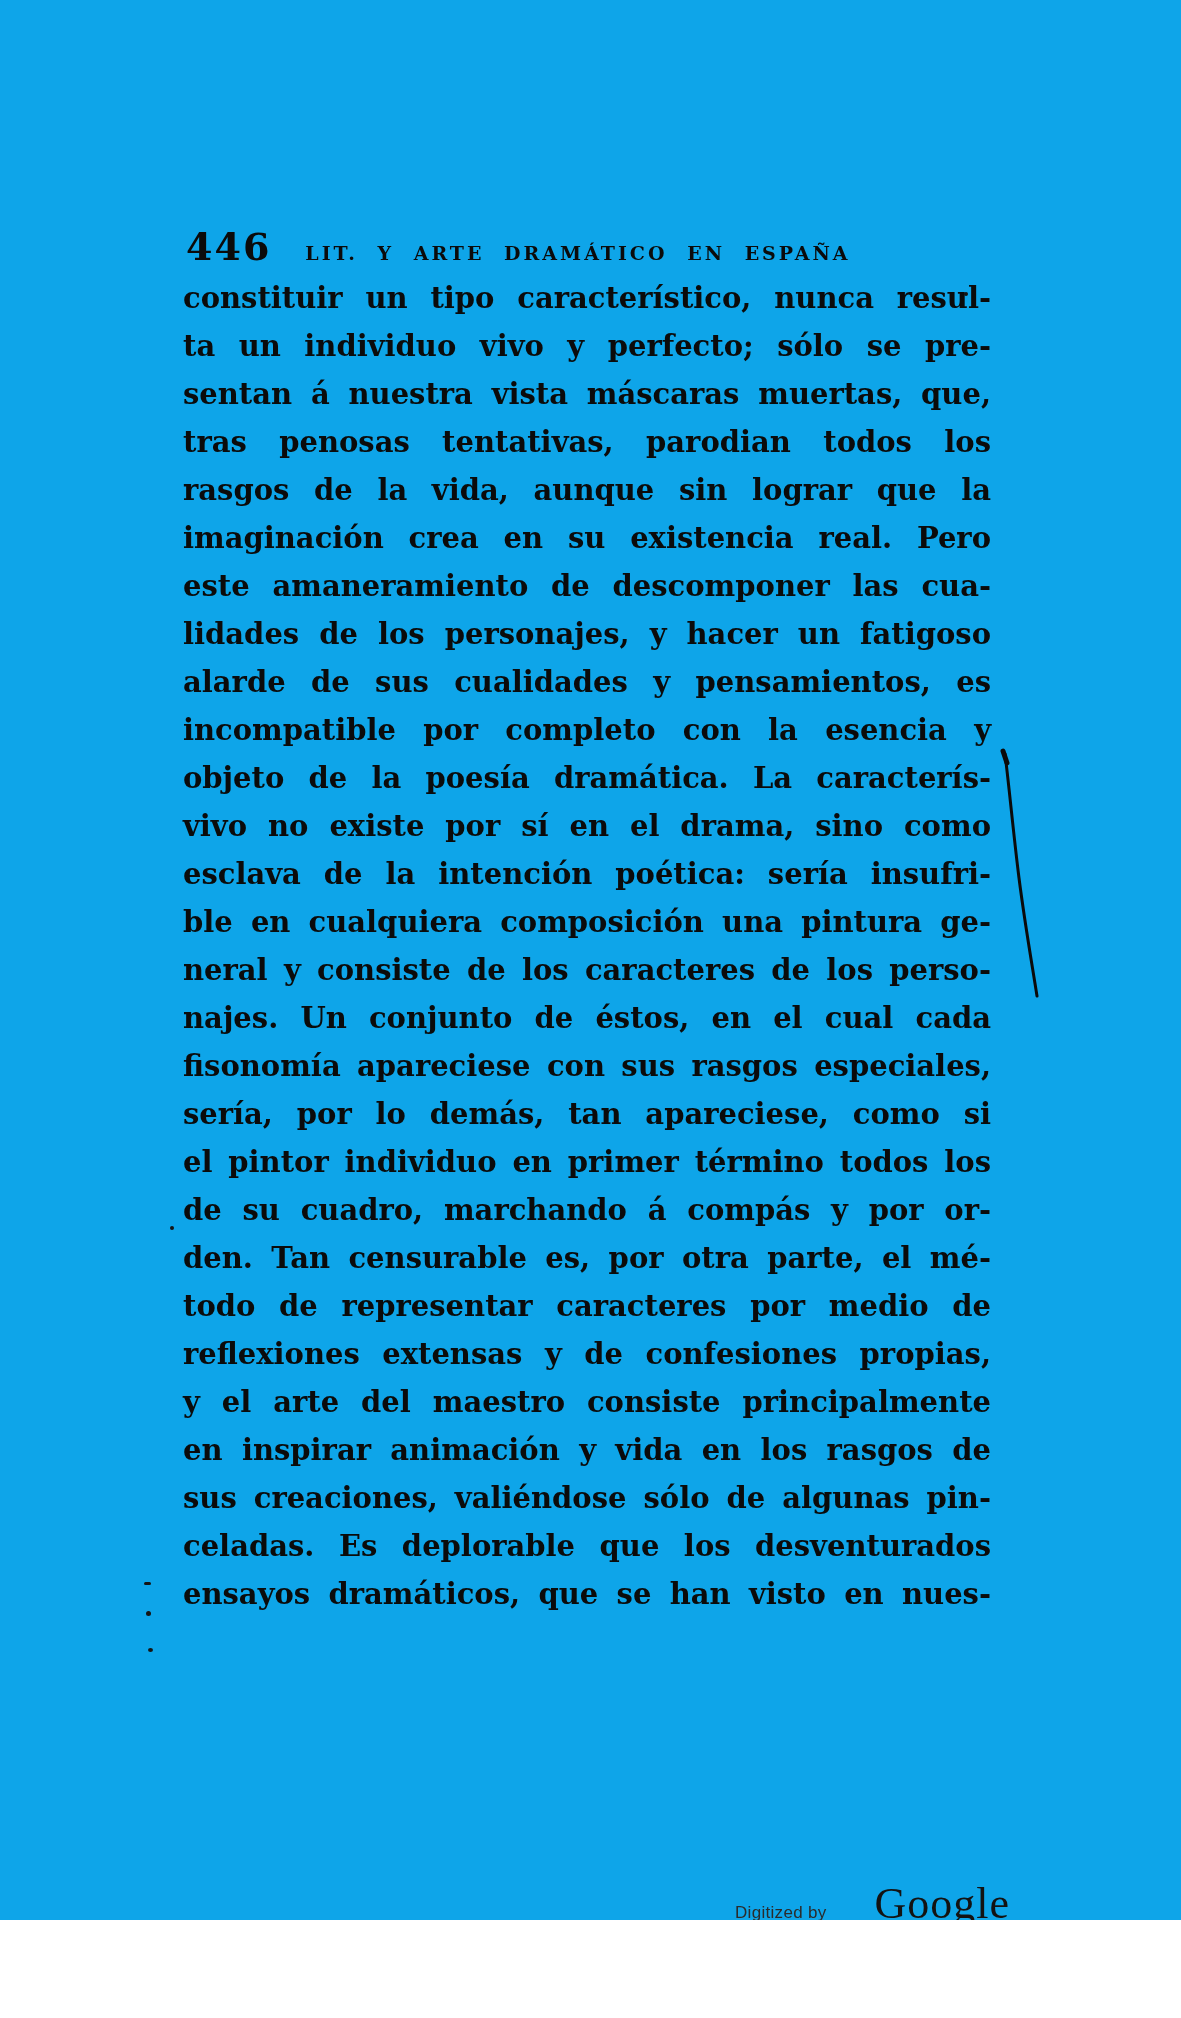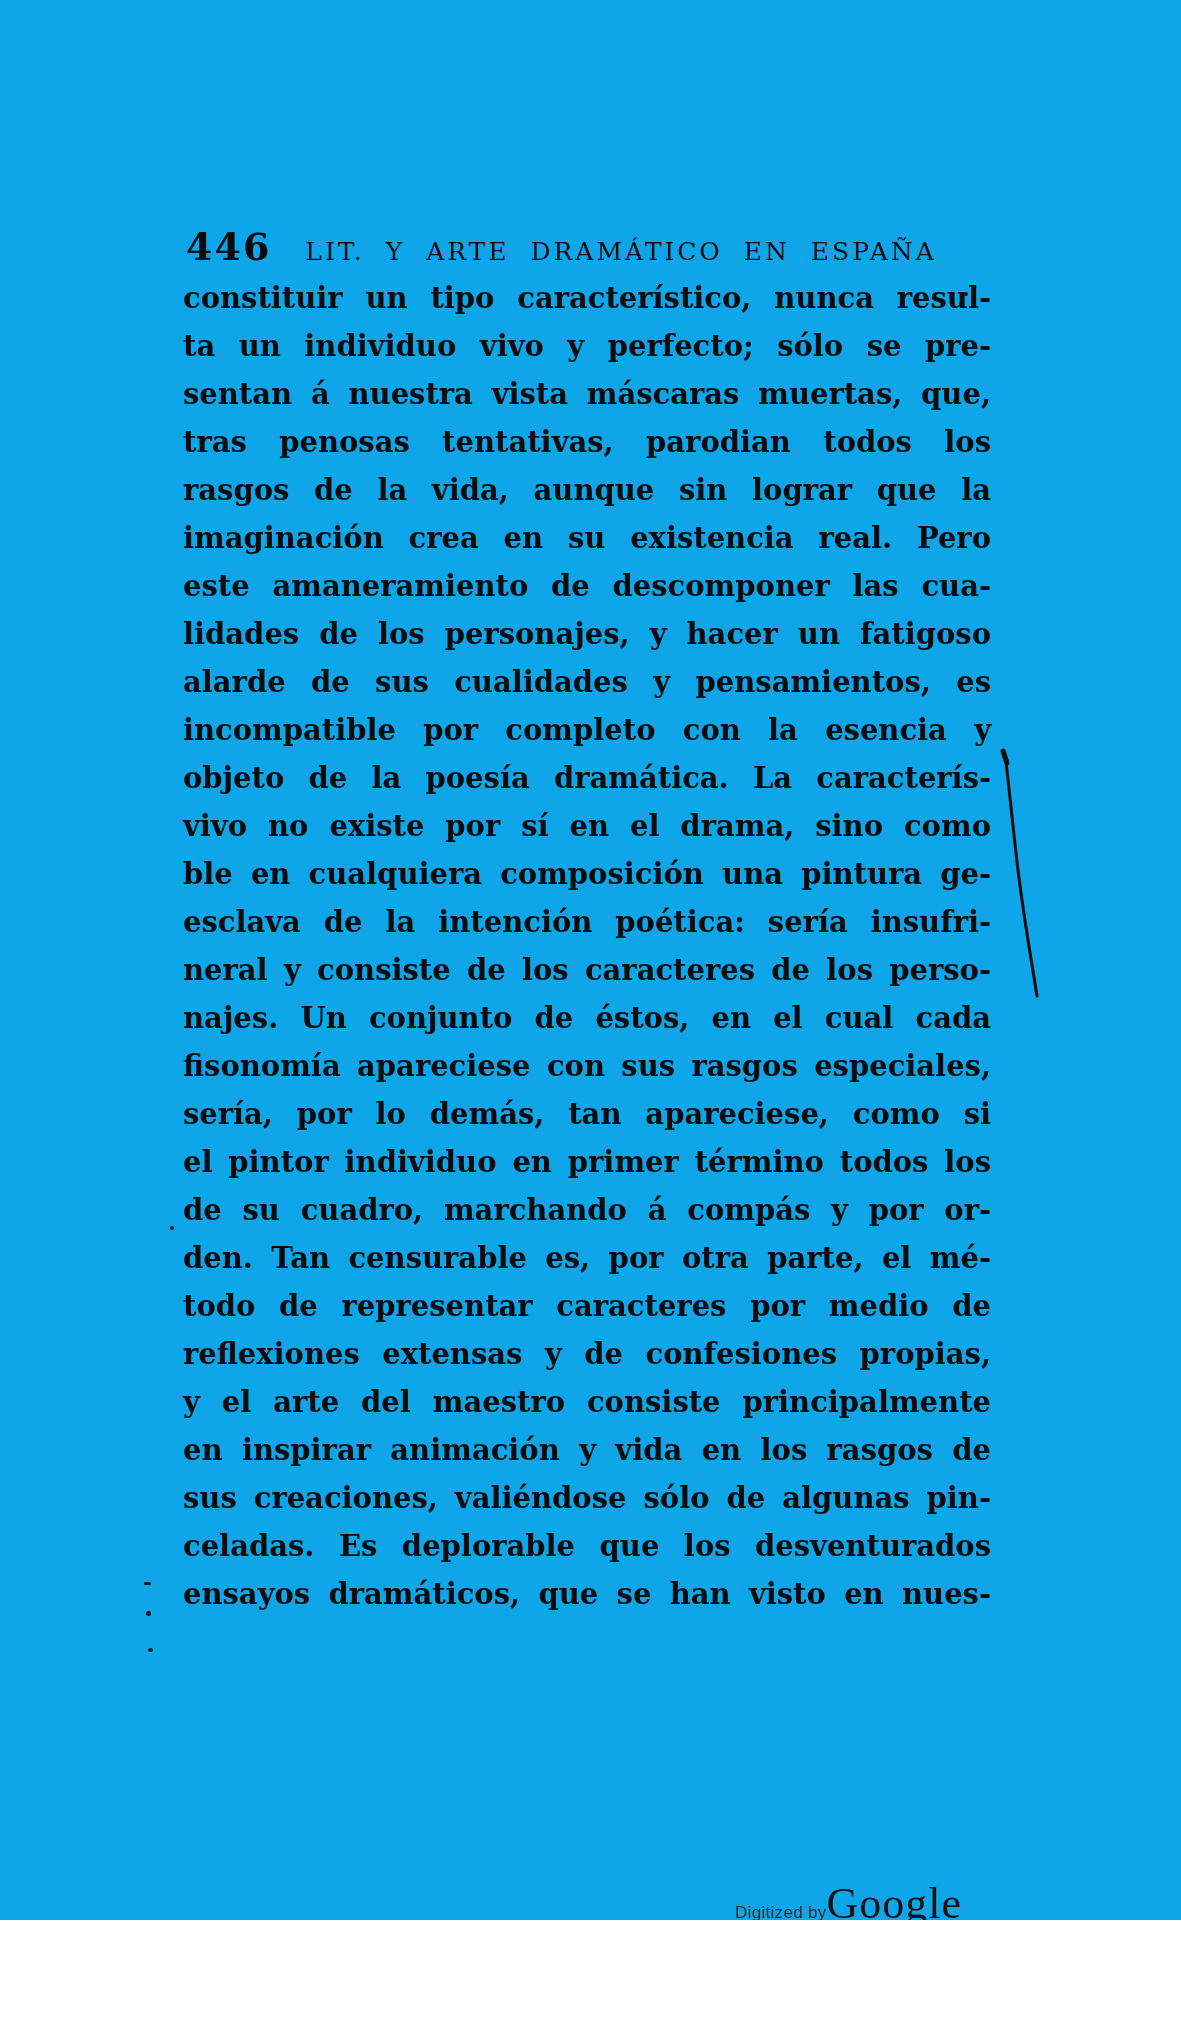--- a/index.html
+++ b/index.html
@@ -19,22 +19,22 @@
     width: 810px;
     display: flex;
     align-items: baseline;
   }
   .page-number {
     font-size: 38px;
     font-weight: 600;
     letter-spacing: 2px;
   }
   .header-title {
-    font-size: 25px;
-    font-weight: 400;
+    font-size: 19px;
+    font-weight: 700;
     margin-left: 34px;
     letter-spacing: 3px;
     word-spacing: 10px;
     white-space: nowrap;
   }
   .body-text {
     position: absolute;
     left: 183px;
     top: 274px;
     width: 808px;
@@ -60,20 +60,21 @@
     position: absolute;
     background: #151515;
     border-radius: 50%;
   }
   .watermark {
     position: absolute;
     left: 735px;
     top: 1878px;
     display: flex;
     align-items: baseline;
+    gap: 48px;
   }
   .wm-prefix {
     font-family: "Liberation Sans", sans-serif;
     font-size: 17px;
     color: #2b2b2b;
     letter-spacing: 0.3px;
   }
   .wm-brand {
     font-family: "Liberation Serif", serif;
     font-size: 44px;
@@ -98,22 +99,22 @@
       <div class="text-line">sentan á nuestra vista máscaras muertas, que,</div>
       <div class="text-line">tras penosas tentativas, parodian todos los</div>
       <div class="text-line">rasgos de la vida, aunque sin lograr que la</div>
       <div class="text-line">imaginación crea en su existencia real. Pero</div>
       <div class="text-line">este amaneramiento de descomponer las cua-</div>
       <div class="text-line">lidades de los personajes, y hacer un fatigoso</div>
       <div class="text-line">alarde de sus cualidades y pensamientos, es</div>
       <div class="text-line">incompatible por completo con la esencia y</div>
       <div class="text-line">objeto de la poesía dramática. La caracterís-</div>
       <div class="text-line">vivo no existe por sí en el drama, sino como</div>
+      <div class="text-line">esclava de la intención poética: sería insufri-</div>
       <div class="text-line">ble en cualquiera composición una pintura ge-</div>
-      <div class="text-line">esclava de la intención poética: sería insufri-</div>
       <div class="text-line">neral y consiste de los caracteres de los perso-</div>
       <div class="text-line">najes. Un conjunto de éstos, en el cual cada</div>
       <div class="text-line">fisonomía apareciese con sus rasgos especiales,</div>
       <div class="text-line">sería, por lo demás, tan apareciese, como si</div>
       <div class="text-line">el pintor individuo en primer término todos los</div>
       <div class="text-line">de su cuadro, marchando á compás y por or-</div>
       <div class="text-line">den. Tan censurable es, por otra parte, el mé-</div>
       <div class="text-line">todo de representar caracteres por medio de</div>
       <div class="text-line">reflexiones extensas y de confesiones propias,</div>
       <div class="text-line">y el arte del maestro consiste principalmente</div>

